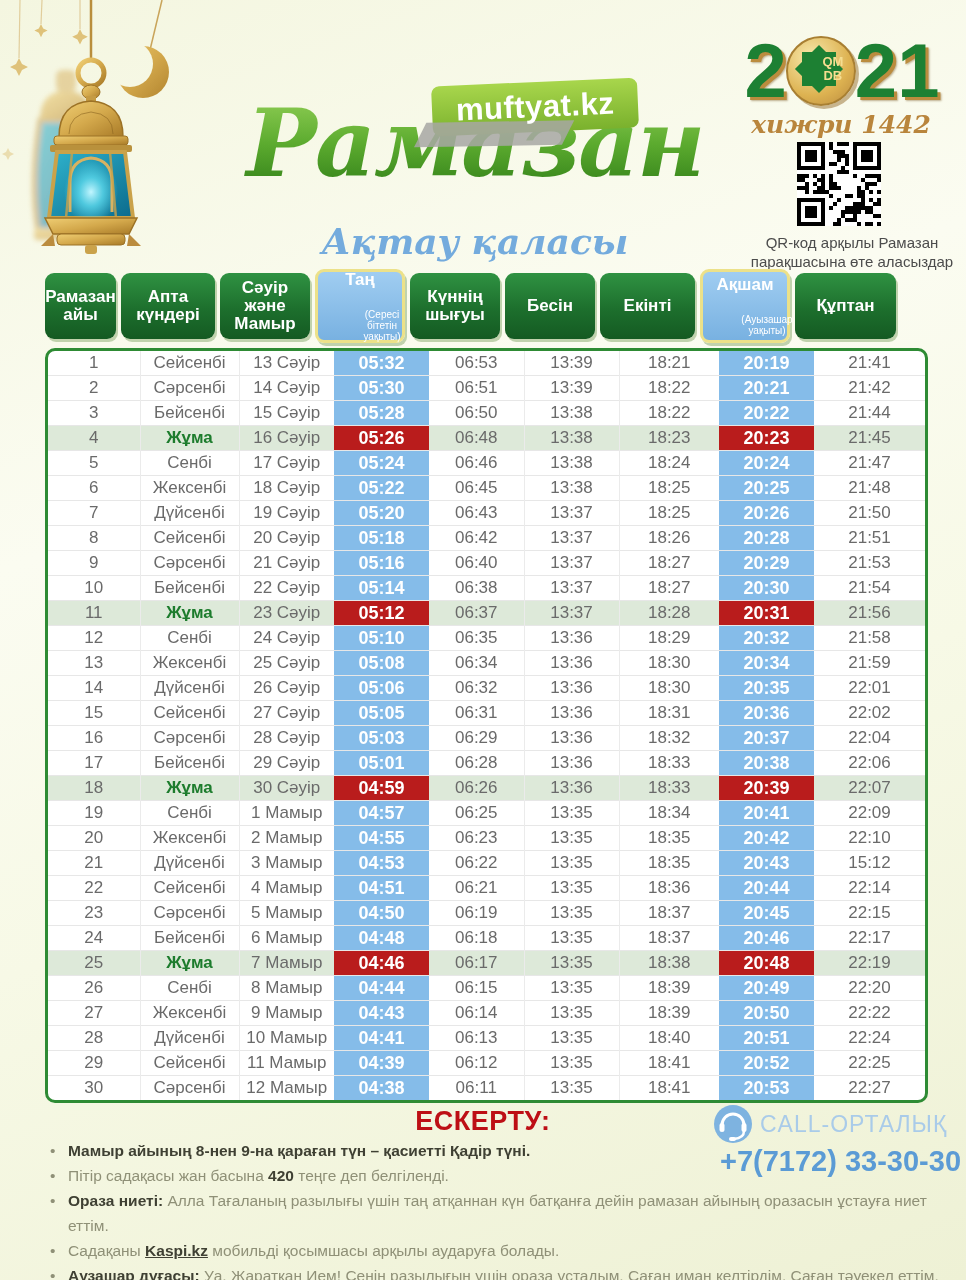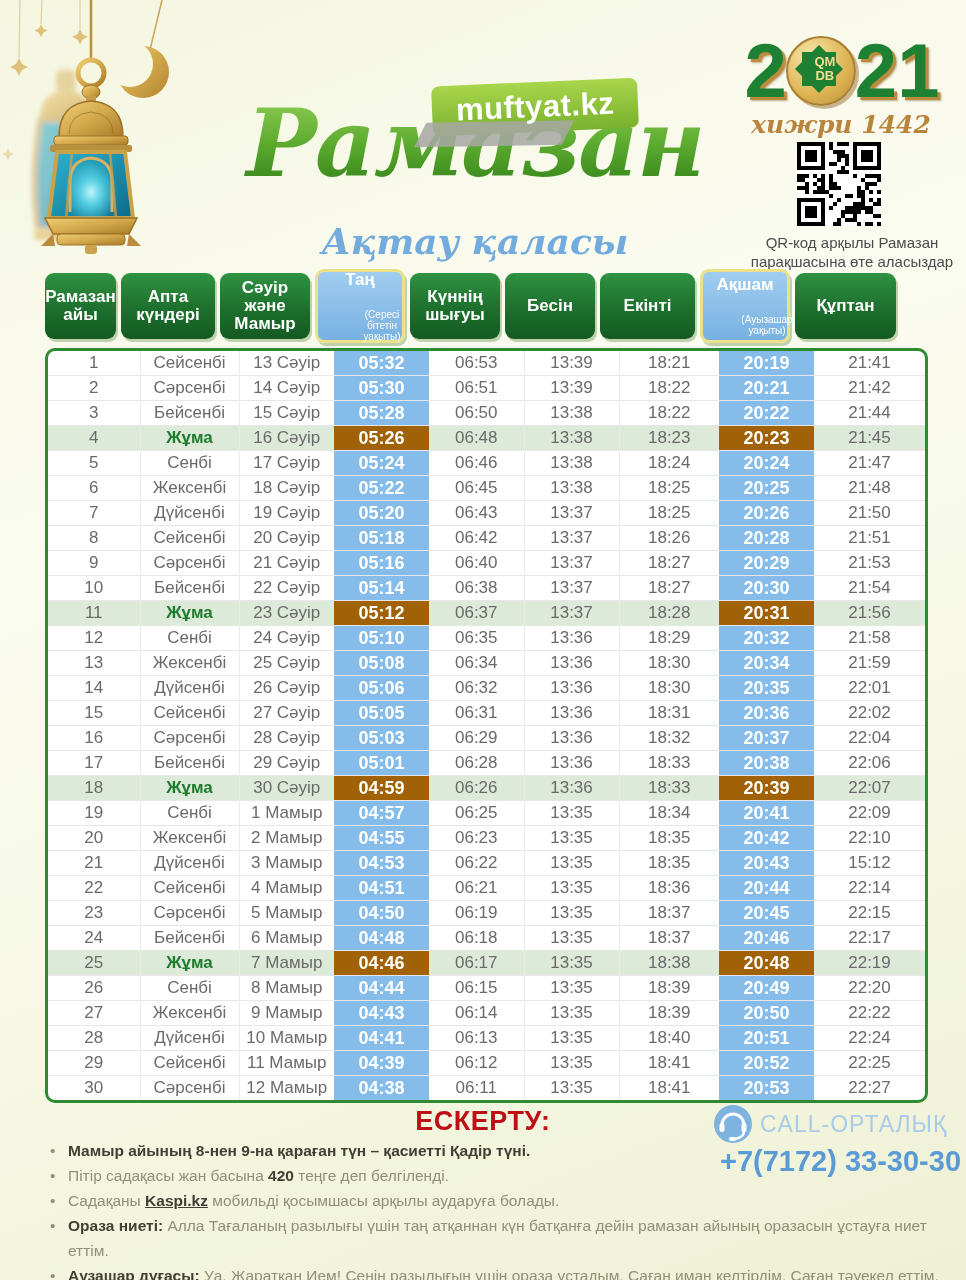--- a/index.html
+++ b/index.html
@@ -26,21 +26,21 @@
 
   .yearlogo{position:absolute;left:722px;top:30px;width:240px;height:82px;
     display:flex;align-items:center;justify-content:center;}
   .yeardigit{font-family:"Liberation Sans",sans-serif;font-weight:bold;font-size:76px;line-height:1;
     color:#1d8033;text-shadow:3px 3px 0 #bb8c3e,4px 4px 2px rgba(120,85,30,.45);}
   .emblem{position:relative;width:66px;height:66px;border-radius:50%;margin:0 -1px;
     background:radial-gradient(circle at 35% 30%,#f8e9ad,#ddb251 60%,#b98a3e);
     border:2px solid #a87f32;box-shadow:3px 3px 0 rgba(150,110,45,.5);flex:0 0 auto;}
   .emblem .sq{position:absolute;left:14px;top:14px;width:34px;height:34px;background:#1d8033;}
   .emblem .sq.r45{transform:rotate(45deg);}
-  .emblem .txt{position:absolute;left:4px;top:17px;width:100%;text-align:center;
+  .emblem .txt{position:absolute;left:12px;top:17px;width:100%;text-align:center;
     color:#f5dd90;font-size:13px;font-weight:bold;line-height:14px;z-index:2;}
   .hijri{position:absolute;left:716px;top:110px;width:250px;text-align:center;
     font-family:"DejaVu Serif",serif;font-style:italic;font-weight:bold;
     font-size:25px;color:#b9853c;}
   .qr{position:absolute;left:797px;top:142px;width:84px;height:84px;background:#fff;}
   .qr-caption{position:absolute;left:738px;top:233px;width:228px;text-align:center;
     font-size:15px;line-height:19px;color:#4c4c4c;}
 
   
   .thead{position:absolute;left:45px;top:269px;width:877px;height:74px;display:flex;}
@@ -59,21 +59,21 @@
   
   .tablebox{position:absolute;left:45px;top:348px;width:877px;background:#fff;
     border:3px solid #2e8b34;border-radius:10px;overflow:hidden;}
   table{width:100%;border-collapse:collapse;table-layout:fixed;}
   td{height:24px;padding:0;text-align:center;vertical-align:middle;
     font-size:17px;color:#6a6a6a;border-top:1px solid #e7e7e7;}
   tr:first-child td{border-top:none;}
   td.vline{border-left:1px solid #ebebeb;}
   td.tblue{background:#85bce9;color:#fff;font-weight:bold;font-size:18px;}
   tr.jumma td{background:#dde9d9;}
-  tr.jumma td.tblue{background:#a16207;}
+  tr.jumma td.tblue{background:#b91c1c;}
   td.jday{font-weight:bold;color:#1d7c2d;}
 
   
   .notice{position:absolute;left:0;top:1106px;width:966px;text-align:center;
     font-size:27px;font-weight:bold;color:#bd0f15;letter-spacing:.5px;}
   .callbox{position:absolute;left:712px;top:1103px;width:250px;}
   .callrow{display:flex;align-items:center;}
   .call-label{font-size:23px;color:#a9cbe9;letter-spacing:1px;margin-left:6px;}
   .phone{font-size:29px;font-weight:bold;color:#5b9bd5;margin-top:0px;margin-left:8px;}
   .notes{position:absolute;left:42px;top:1138px;width:905px;margin:0;padding:0;list-style:none;}
@@ -693,17 +693,17 @@
         <rect x="17" y="34" width="7" height="4" rx="2" fill="#fff"></rect>
       </svg>
       <span class="call-label">CALL-ОРТАЛЫҚ</span>
     </div>
     <div class="phone">+7(7172) 33-30-30</div>
   </div>
 
   <ul class="notes" id="notes">
       <li><span class="b">Мамыр айының 8-нен 9-на қараған түн – қасиетті Қадір түні.</span></li>
       <li><span>Пітір садақасы жан басына </span><span class="b">420</span><span> теңге деп белгіленді.</span></li>
+      <li><span class="b">Ораза ниеті: </span><span>Алла Тағаланың разылығы үшін таң атқаннан күн батқанға дейін рамазан айының оразасын ұстауға ниет еттім.</span></li>
       <li><span>Садақаны </span><span class="b u">Kaspi.kz</span><span> мобильді қосымшасы арқылы аударуға болады.</span></li>
-      <li><span class="b">Ораза ниеті: </span><span>Алла Тағаланың разылығы үшін таң атқаннан күн батқанға дейін рамазан айының оразасын ұстауға ниет еттім.</span></li>
       <li><span class="b">Аузашар дұғасы: </span><span>Уа, Жаратқан Ием! Сенің разылығың үшін ораза ұстадым, Саған иман келтірдім, Саған тәуекел еттім, Сен берген ризықпен ауыз аштым. Уа, Кешірімді Алла! Менің алдыңғы және соңғы күнә-кемшіліктерімді кешір!</span></li>
     </ul>
 </div>
 
 </body></html>

